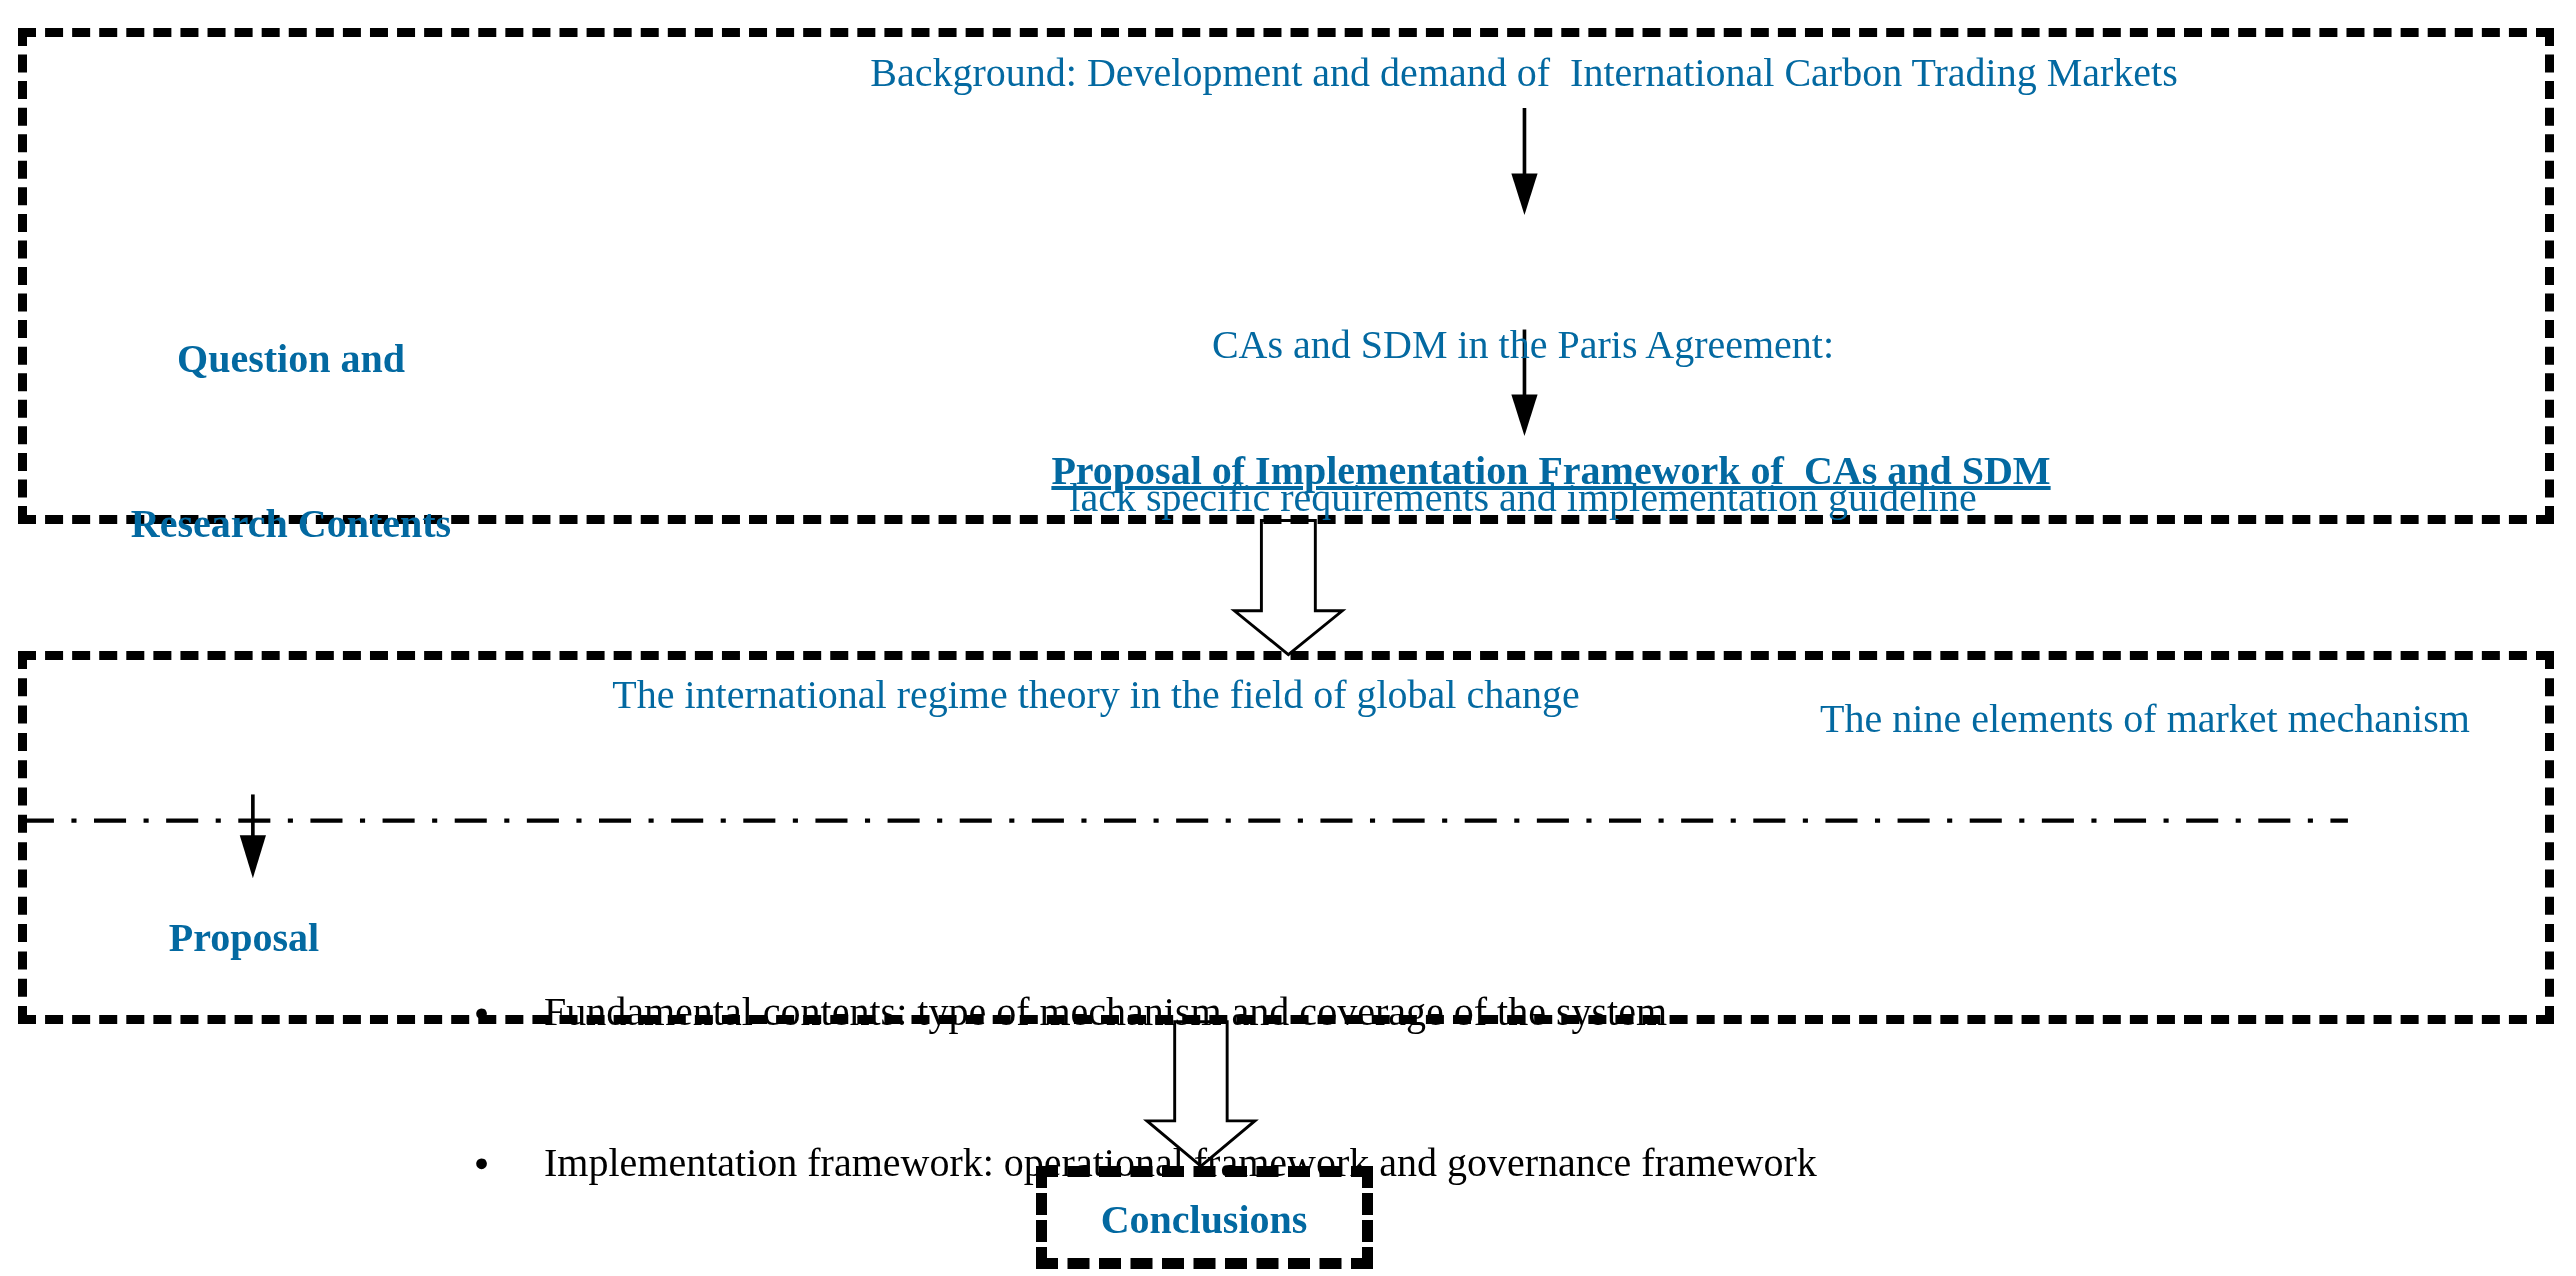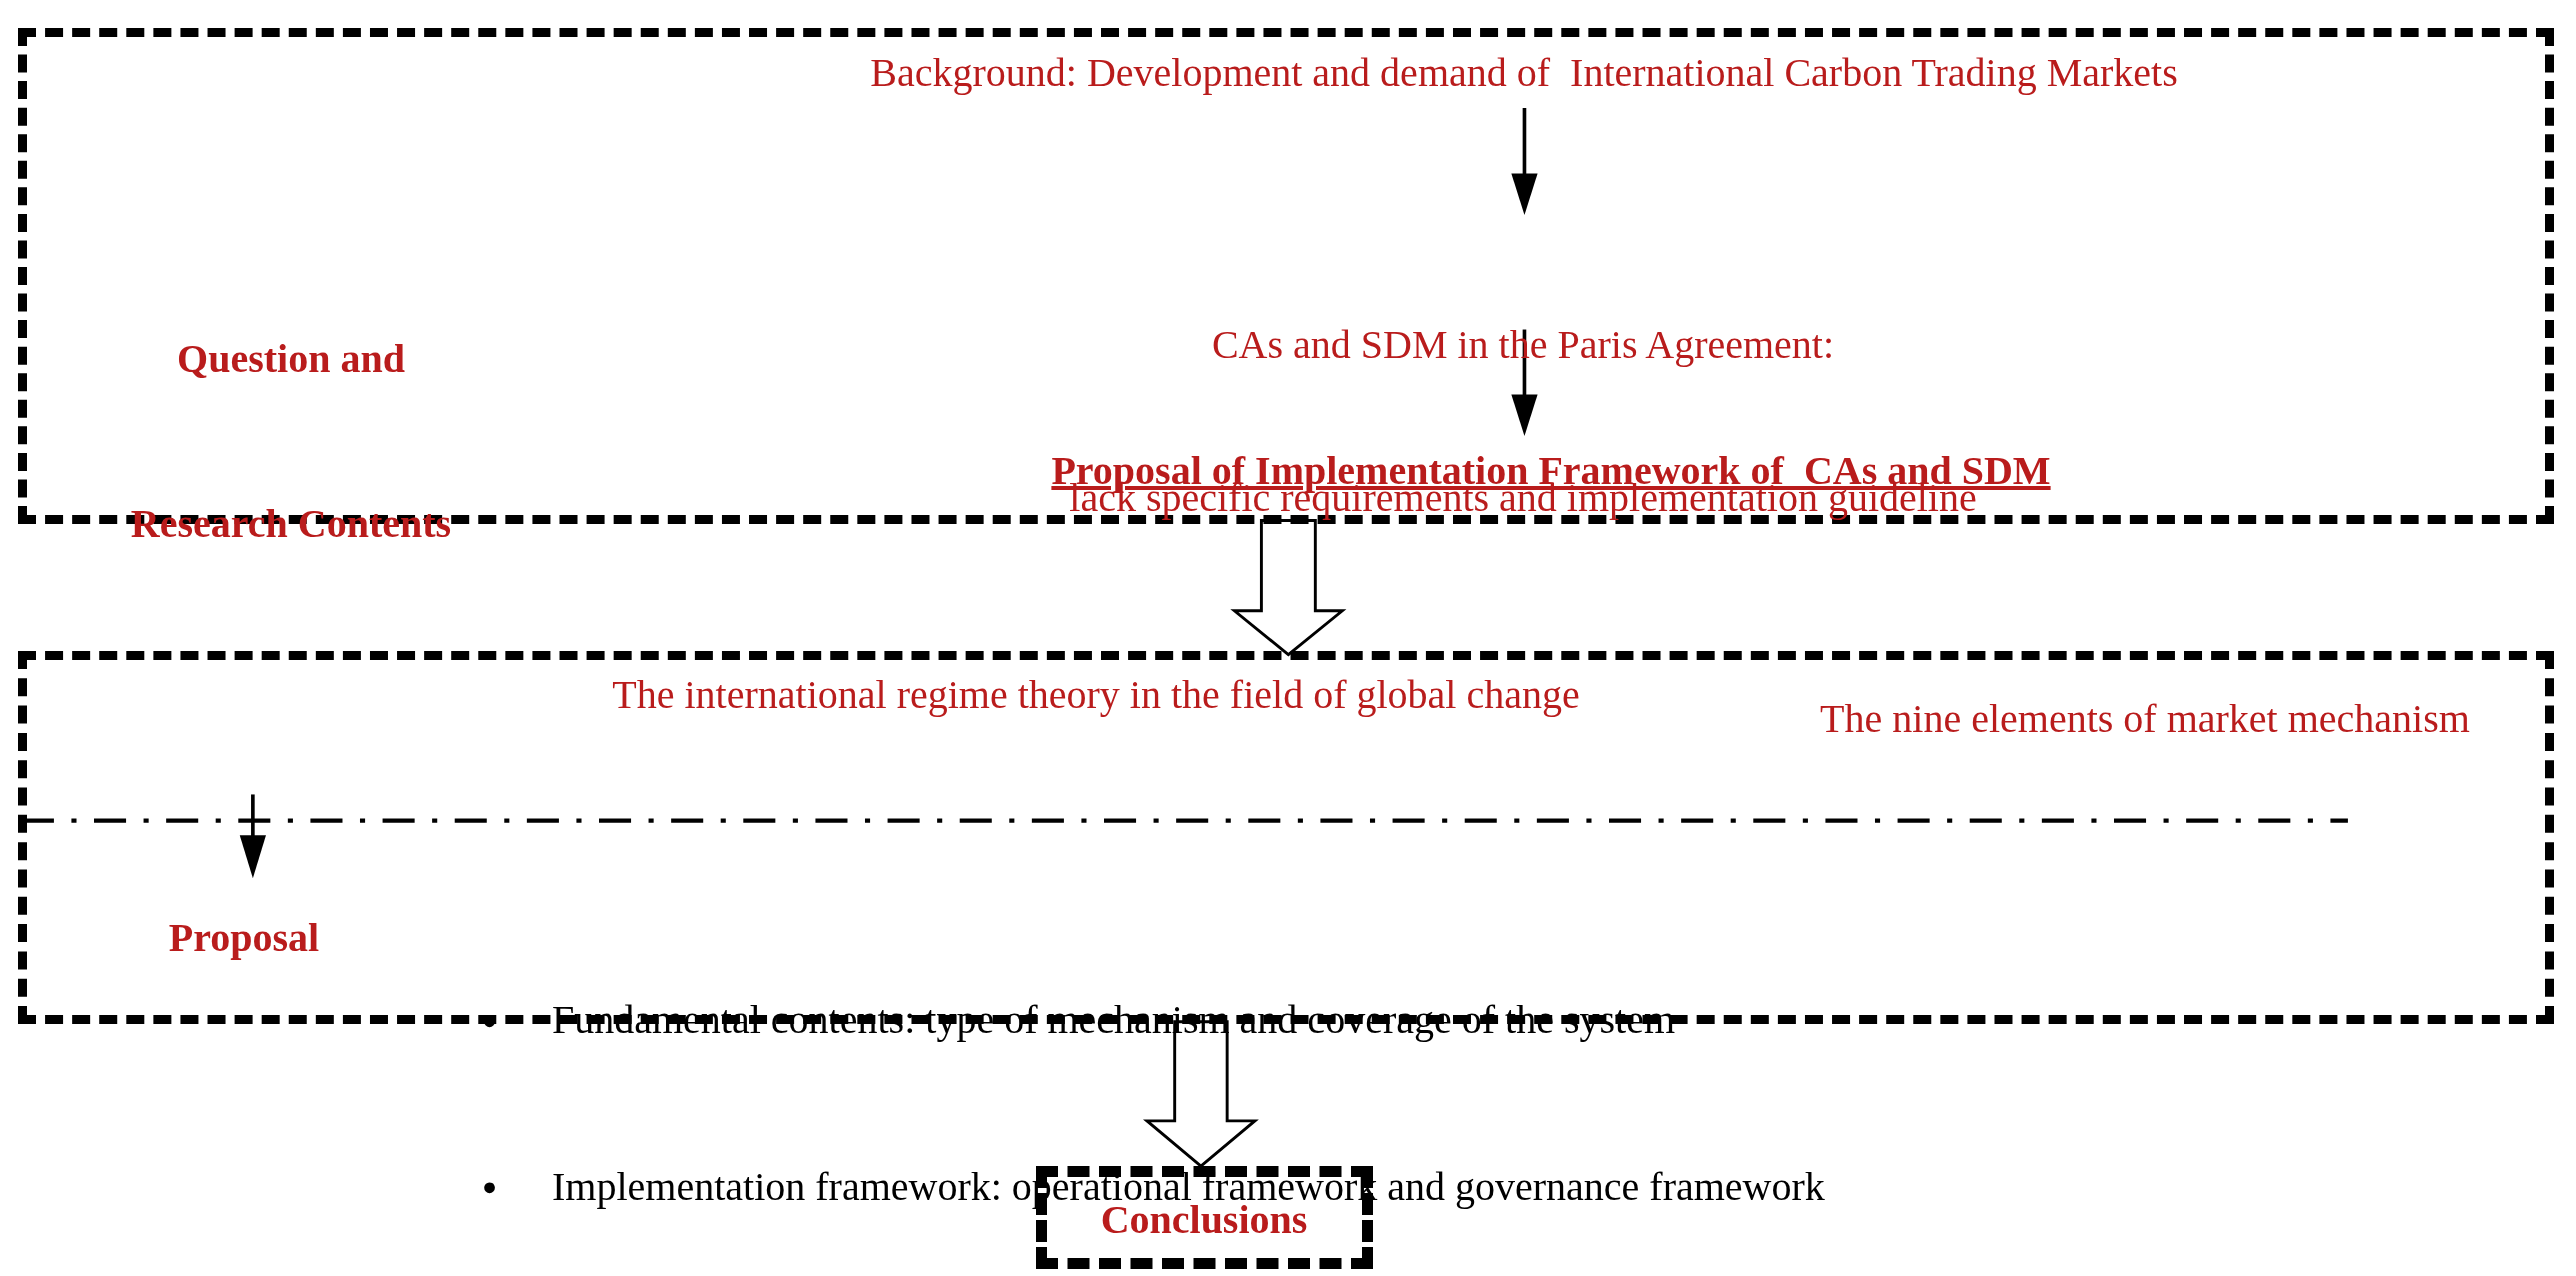--- a/index.html
+++ b/index.html
@@ -34,21 +34,21 @@
   .box2 { left: 17.5px;  top: 651px;  width: 2536px; height: 373px; }
   .box3 { left: 1036px; top: 1166px; width: 337px;  height: 103px; border-width: 11px; }
 
   .t {
     position: absolute;
     transform: translateX(-50%);
     white-space: pre;
     font-size: 40px;
     line-height: 51px;
     text-align: center;
-    color: #b91c1c;
+    color: #0369a1;
   }
   .bold { font-weight: bold; }
   .label { line-height: 55px; }
 
   
   .pos-bg        { left: 1524px; top: 47px; }
   .pos-q-label   { left: 291px;  top: 221px; text-align: center; }
   .pos-paris     { left: 1523px; top: 217px; }
   .pos-proposal1 { left: 1551px; top: 445px; text-decoration: underline; }
 
@@ -63,21 +63,21 @@
     position: absolute;
     left: 474px;
     top: 887px;
     margin: 0;
     padding: 0;
     list-style: none;
     font-size: 40px;
     line-height: 50px;
     white-space: pre;
   }
-  .bullet-list li { margin: 8px; padding: 0; }
+  .bullet-list li { margin: 0; padding: 0; }
   .bullet-dot {
     display: inline-block;
     width: 70px;
     font-size: 25px;
     vertical-align: 4.4px;
   }
 
   
   .pos-conclusions { left: 1204px; top: 1194px; }
 </style>

